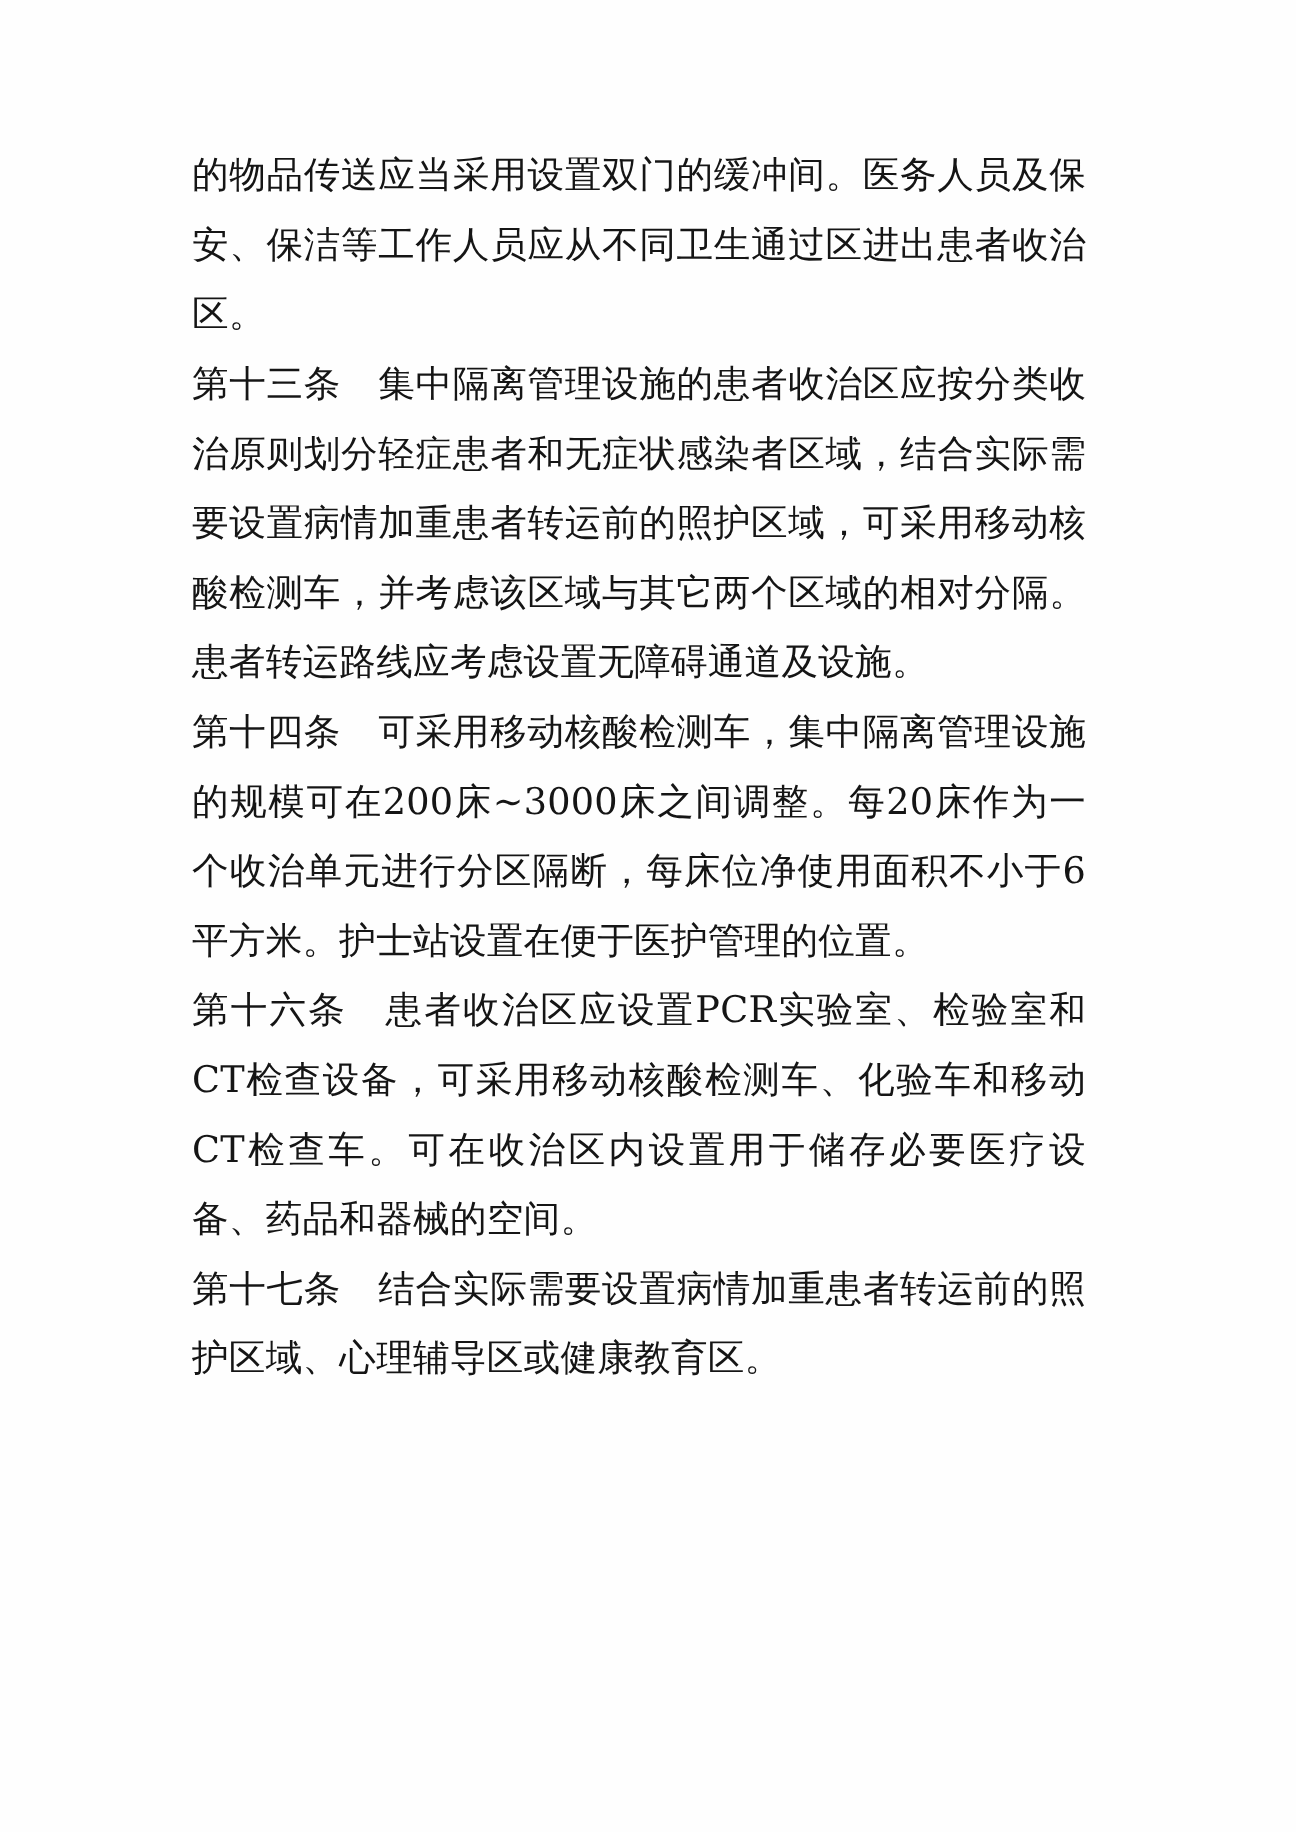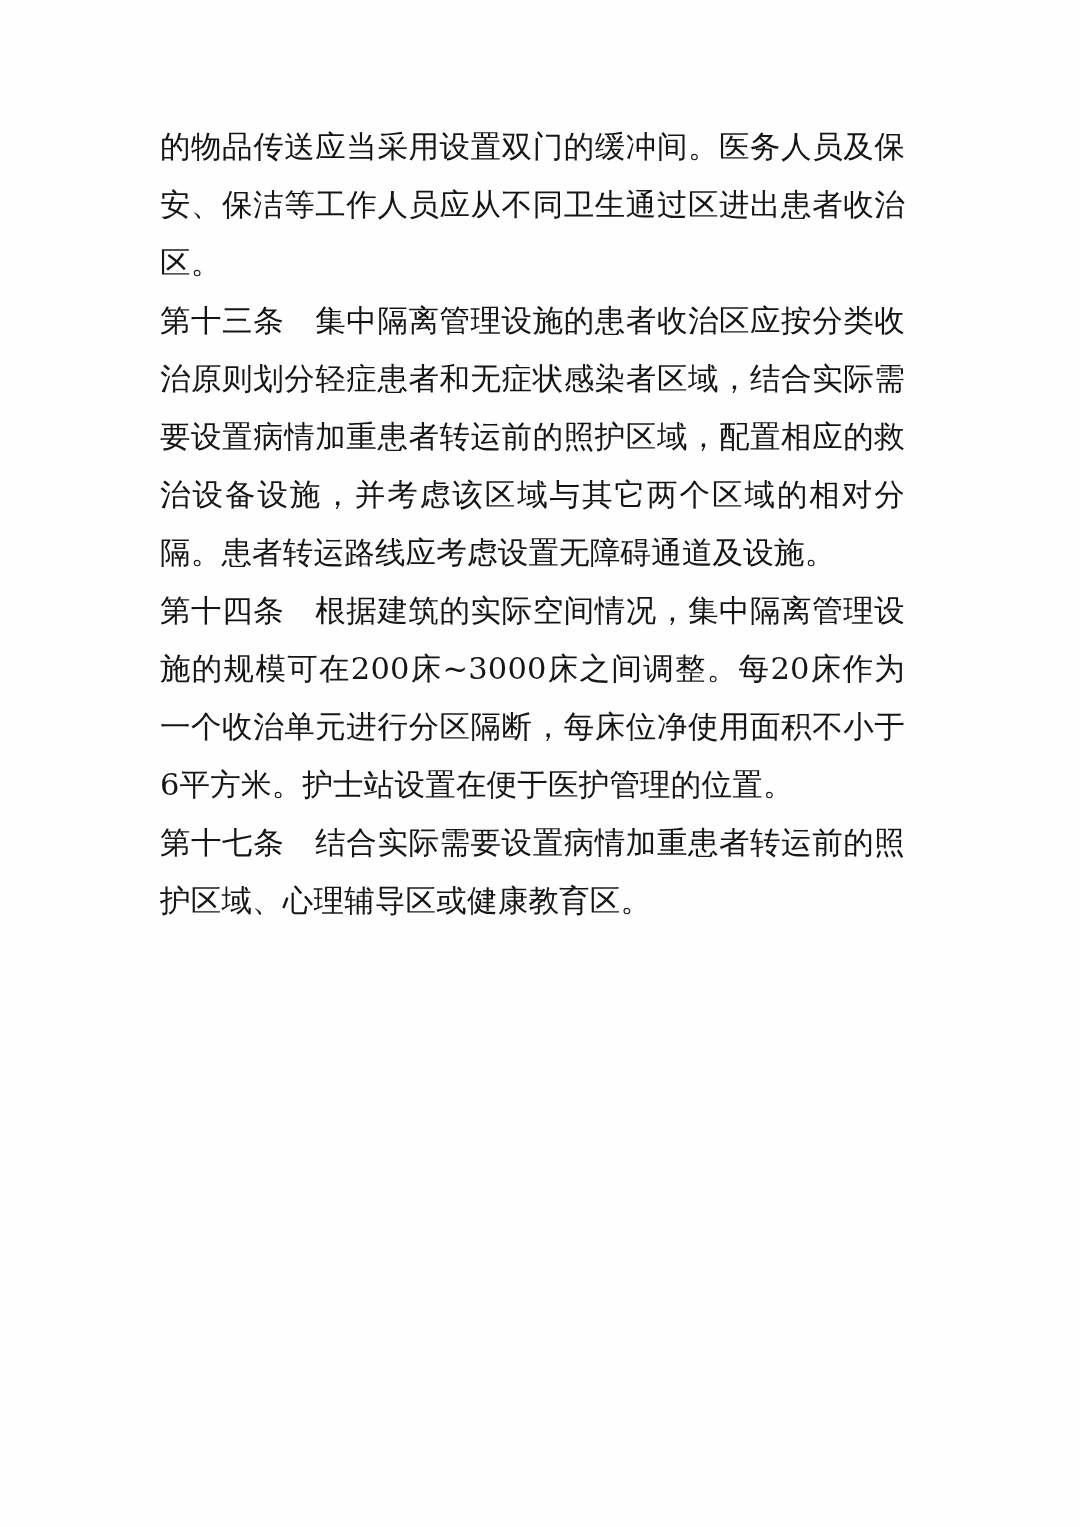--- a/index.html
+++ b/index.html
@@ -44,17 +44,18 @@
   .para {
     -webkit-font-smoothing: antialiased;
   }
 </style>
 </head>
 <body>
 
 <div id="page">
   <div class="doc-body">
     <p class="para">的物品传送应当采用设置双门的缓冲间。医务人员及保安、保洁等工作人员应从不同卫生通过区进出患者收治区。</p>
-    <p class="para">第十三条　集中隔离管理设施的患者收治区应按分类收治原则划分轻症患者和无症状感染者区域，结合实际需要设置病情加重患者转运前的照护区域，配置相应的救治设备设施，并考虑该区域与其它两个区域的相对分隔。患者转运路线应考虑设置无障碍通道及设施。</p>
-    <p class="para">第十四条　根据建筑的实际空间情况，集中隔离管理设施的规模可在200床~3000床之间调整。每20床作为一个收治单元进行分区隔断，每床位净使用面积不小于6平方米。护士站设置在便于医护管理的位置。</p>
+    <p class="para">第十三条　集中隔离管理设施的患者收治区应按分类收治原则划分轻症患者和无症状感染者区域，结合实际需要设置病情加重患者转运前的照护区域，可采用移动核酸检测车，并考虑该区域与其它两个区域的相对分隔。患者转运路线应考虑设置无障碍通道及设施。</p>
+    <p class="para">第十四条　可采用移动核酸检测车，集中隔离管理设施的规模可在200床~3000床之间调整。每20床作为一个收治单元进行分区隔断，每床位净使用面积不小于6平方米。护士站设置在便于医护管理的位置。</p>
+    <p class="para">第十六条　患者收治区应设置PCR实验室、检验室和CT检查设备，可采用移动核酸检测车、化验车和移动CT检查车。可在收治区内设置用于储存必要医疗设备、药品和器械的空间。</p>
     <p class="para">第十七条　结合实际需要设置病情加重患者转运前的照护区域、心理辅导区或健康教育区。</p>
   </div>
 </div>
 
 </body></html>

